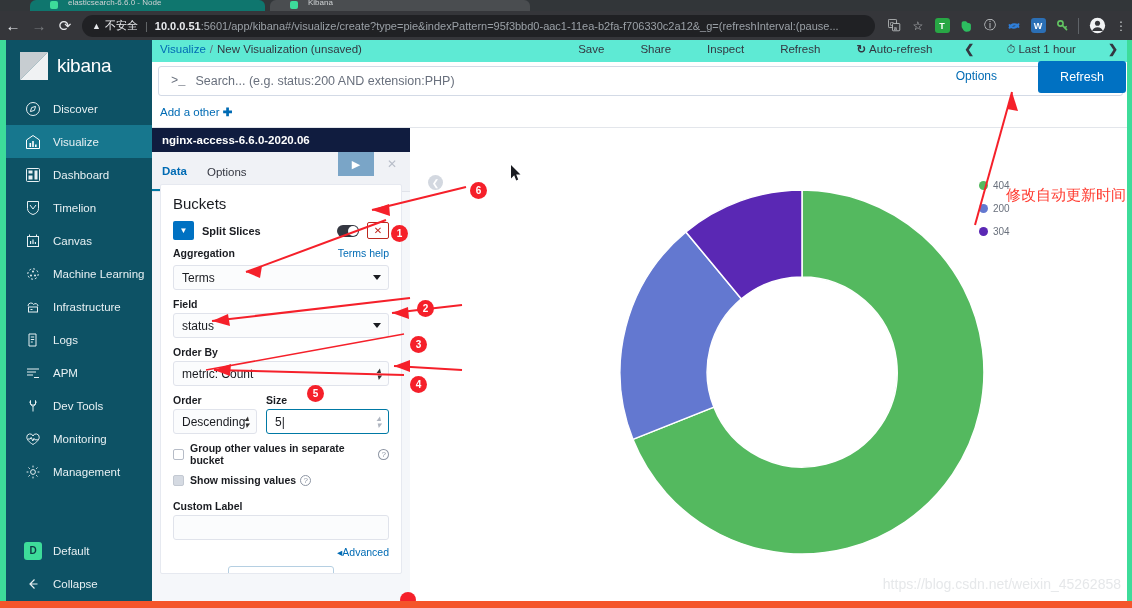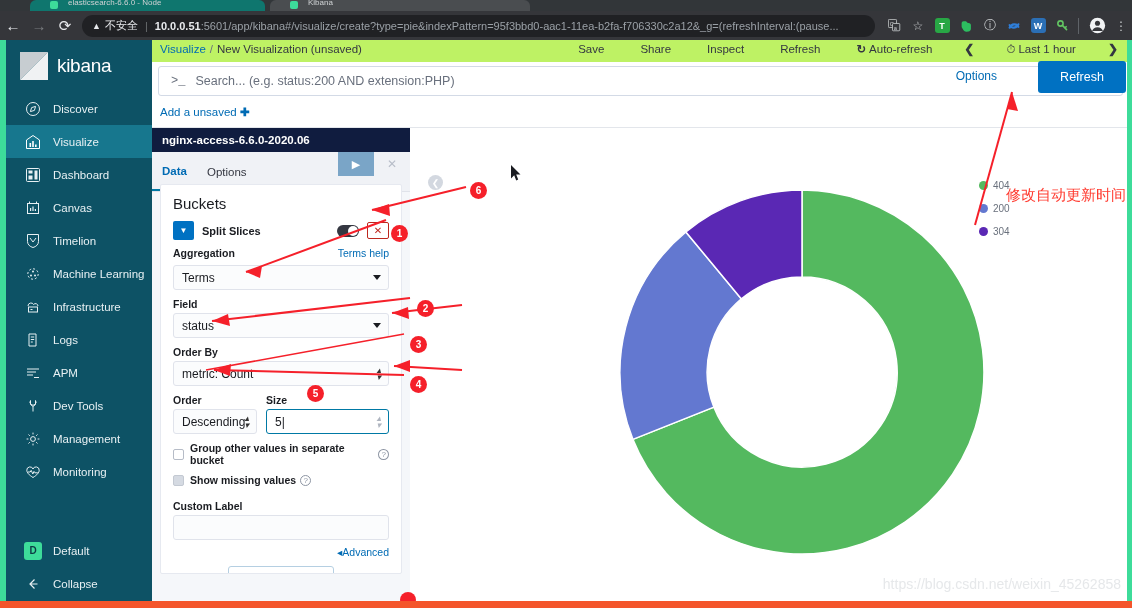--- a/index.html
+++ b/index.html
@@ -76,21 +76,21 @@
   .nav-ico { width: 17px; height: 17px; margin-right: 12px; flex: none; display:flex; align-items:center; justify-content:center; }
   .nav-ico svg { width: 16px; height: 16px; }
   .nav-spacer { height: 46px; }
   .space-badge {
     width: 18px; height: 18px; border-radius: 3px; background: #3ddc9a; color: #0d3b44;
     font-size: 10px; font-weight: 700; display: flex; align-items: center; justify-content: center;
     margin-right: 11px; margin-left: 0px; flex: none;
   }
 
   
-  .kb-top { position: absolute; left: 152px; top: 0; right: 5px; height: 22px; background: #bef264; }
+  .kb-top { position: absolute; left: 152px; top: 0; right: 5px; height: 22px; background: #5eead4; }
   .breadcrumb { position: absolute; left: 8px; top: 3px; font-size: 11.5px; color: #343741; }
   .breadcrumb a { color: #006bb4; text-decoration: none; }
   .bc-sep { color: #69707d; margin: 0 4px; }
   .kb-actions { position: absolute; right: 4px; top: 2px; display: flex; align-items: center; gap: 18px; font-size: 11.5px; color: #343741; text-align: center; }
   .kb-actions > span { padding: 0 9px; cursor: pointer; white-space: nowrap; }
   .kb-actions .chev { padding: 0 5px; font-size: 12px; font-weight: 700; }
 
   
   .querybar { position: absolute; left: 152px; top: 22px; right: 5px; height: 38px; background: #fff; padding: 4px 4px 0 6px; }
   .qb-inner {
@@ -291,41 +291,41 @@
               <rect x="3.5" y="3.5" width="4" height="3" fill="#e7f0f3"></rect>
               <rect x="3.5" y="8.5" width="4" height="4" fill="#e7f0f3"></rect>
               <rect x="9.5" y="3.5" width="3" height="9" fill="#e7f0f3"></rect>
             </svg>
           </span>
         <span>Dashboard</span>
       </div>
       <div class="nav-item">
         <span class="nav-ico">
             <svg viewBox="0 0 16 16">
+              <path d="M2.5 1.5h11v7c0 3-2.4 5.2-5.5 6-3.1-.8-5.5-3-5.5-6z" fill="none" stroke="#e7f0f3"></path>
+              <path d="M5 5l3 4 3-4" fill="none" stroke="#e7f0f3"></path>
+            </svg>
+          </span>
+        <span>Timelion</span>
+      </div>
+      <div class="nav-item">
+        <span class="nav-ico">
+            <svg viewBox="0 0 16 16">
               <rect x="2.5" y="3.5" width="11" height="10" fill="none" stroke="#e7f0f3"></rect>
               <path d="M4.5 3.5v-2M11.5 3.5v-2" stroke="#e7f0f3"></path>
               <rect x="5" y="8" width="1.2" height="3" fill="#e7f0f3"></rect>
               <rect x="7.4" y="6.5" width="1.2" height="4.5" fill="#e7f0f3"></rect>
               <rect x="9.8" y="9" width="1.2" height="2" fill="#e7f0f3"></rect>
             </svg>
           </span>
         <span>Canvas</span>
       </div>
       <div class="nav-item">
         <span class="nav-ico">
             <svg viewBox="0 0 16 16">
-              <path d="M2.5 1.5h11v7c0 3-2.4 5.2-5.5 6-3.1-.8-5.5-3-5.5-6z" fill="none" stroke="#e7f0f3"></path>
-              <path d="M5 5l3 4 3-4" fill="none" stroke="#e7f0f3"></path>
-            </svg>
-          </span>
-        <span>Timelion</span>
-      </div>
-      <div class="nav-item">
-        <span class="nav-ico">
-            <svg viewBox="0 0 16 16">
               <circle cx="8" cy="8" r="5.2" fill="none" stroke="#e7f0f3" stroke-dasharray="2 2"></circle>
               <circle cx="8" cy="5.5" r="1" fill="#e7f0f3"></circle>
               <circle cx="6" cy="9.5" r="1" fill="#e7f0f3"></circle>
               <circle cx="10" cy="9.5" r="1" fill="#e7f0f3"></circle>
             </svg>
           </span>
         <span>Machine Learning</span>
       </div>
       <div class="nav-item">
         <span class="nav-ico">
@@ -359,34 +359,34 @@
             <svg viewBox="0 0 16 16">
               <path d="M5.5 2.5a3 3 0 1 0 5 0v4l-2.5 2-2.5-2z" fill="none" stroke="#e7f0f3"></path>
               <path d="M8 8.5v5" stroke="#e7f0f3"></path>
             </svg>
           </span>
         <span>Dev Tools</span>
       </div>
       <div class="nav-item">
         <span class="nav-ico">
             <svg viewBox="0 0 16 16">
+              <path d="M8 13.5C4 11 1.8 8.6 1.8 6.2A3.2 3.2 0 0 1 8 5a3.2 3.2 0 0 1 6.2 1.2c0 2.4-2.2 4.8-6.2 7.3z" fill="none" stroke="#e7f0f3"></path>
+              <path d="M3 8h2.2l1-1.6L7.8 10l1.2-2.6.9 1.4h3" fill="none" stroke="#e7f0f3"></path>
+            </svg>
+          </span>
+        <span>Monitoring</span>
+      </div>
+      <div class="nav-item">
+        <span class="nav-ico">
+            <svg viewBox="0 0 16 16">
               <circle cx="8" cy="8" r="2.4" fill="none" stroke="#e7f0f3"></circle>
               <path d="M8 1.6v1.8M8 12.6v1.8M1.6 8h1.8M12.6 8h1.8M3.5 3.5l1.3 1.3M11.2 11.2l1.3 1.3M12.5 3.5l-1.3 1.3M4.8 11.2l-1.3 1.3" stroke="#e7f0f3"></path>
             </svg>
           </span>
         <span>Management</span>
-      </div>
-      <div class="nav-item">
-        <span class="nav-ico">
-            <svg viewBox="0 0 16 16">
-              <path d="M8 13.5C4 11 1.8 8.6 1.8 6.2A3.2 3.2 0 0 1 8 5a3.2 3.2 0 0 1 6.2 1.2c0 2.4-2.2 4.8-6.2 7.3z" fill="none" stroke="#e7f0f3"></path>
-              <path d="M3 8h2.2l1-1.6L7.8 10l1.2-2.6.9 1.4h3" fill="none" stroke="#e7f0f3"></path>
-            </svg>
-          </span>
-        <span>Monitoring</span>
       </div>
 
       <div class="nav-spacer"></div>
 
       <div class="nav-item">
         <span class="space-badge">D</span>
         <span>Default</span>
       </div>
       <div class="nav-item">
         <span class="nav-ico">
@@ -423,21 +423,21 @@
     <div class="querybar">
       <div class="qb-inner">
         <span class="qb-prompt">&gt;_</span>
         <span class="qb-placeholder">Search... (e.g. status:200 AND extension:PHP)</span>
       </div>
       <span class="qb-options">Options</span>
       <button class="refresh-btn">Refresh</button>
     </div>
 
     <div class="filterbar">
-      <span class="add-filter"><span>Add a unsaved</span> <b>✚</b></span>
+      <span class="add-filter"><span>Add a other</span> <b>✚</b></span>
     </div>
 
     <div class="editor">
       <div class="idx-title">nginx-access-6.6.0-2020.06</div>
       <div class="tabs">
         <div class="tab active">Data</div>
         <div class="tab">Options</div>
         <div class="tab-btns">
           <div class="btn-apply">
               <span>▶</span>

